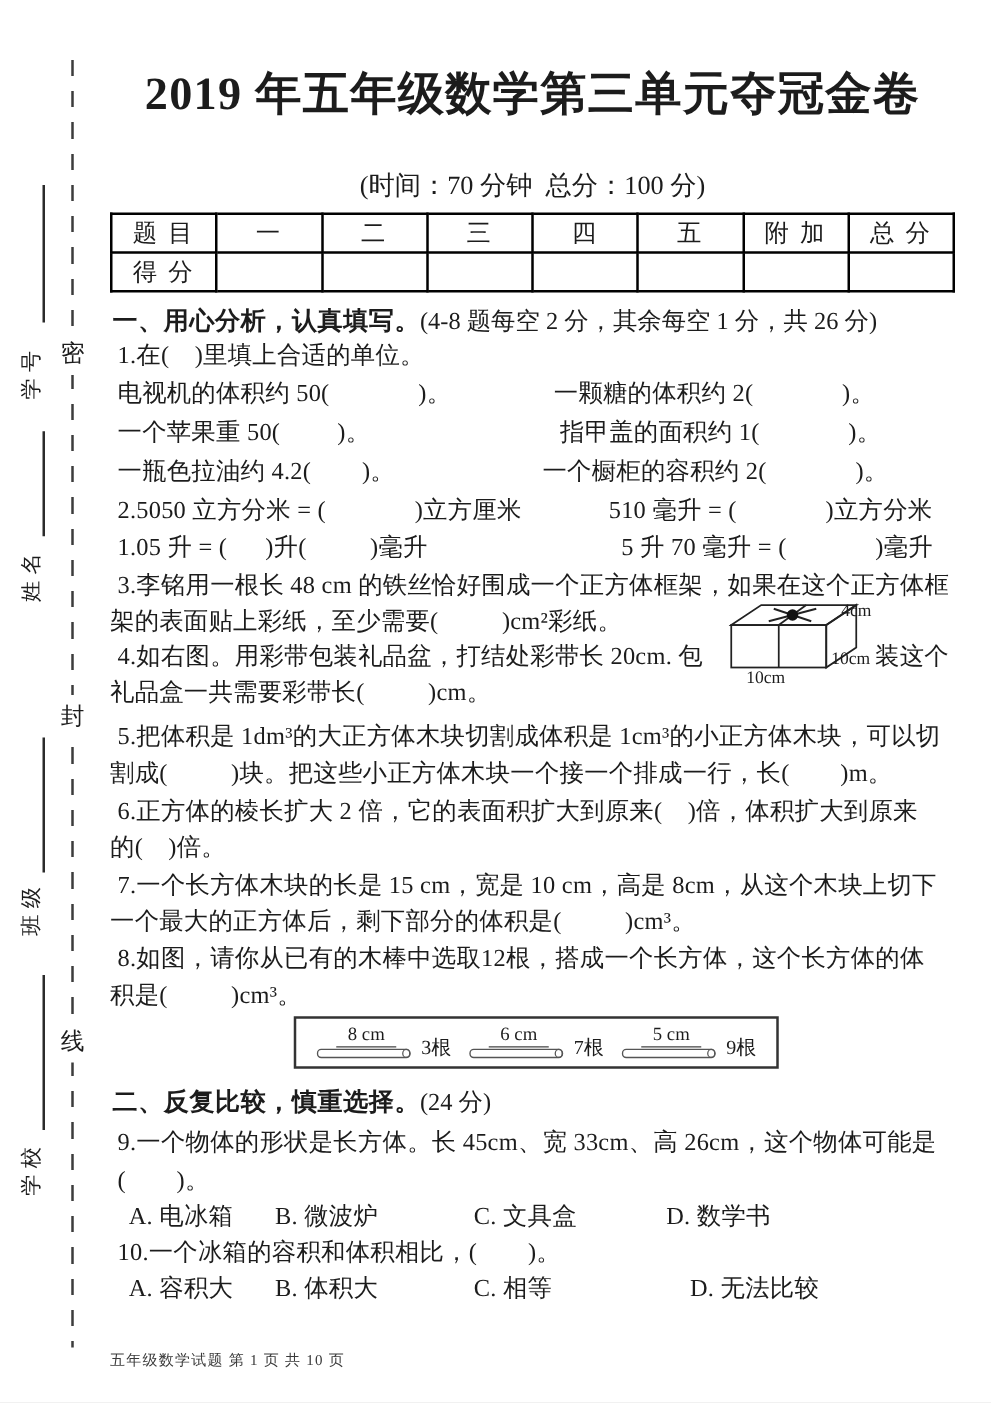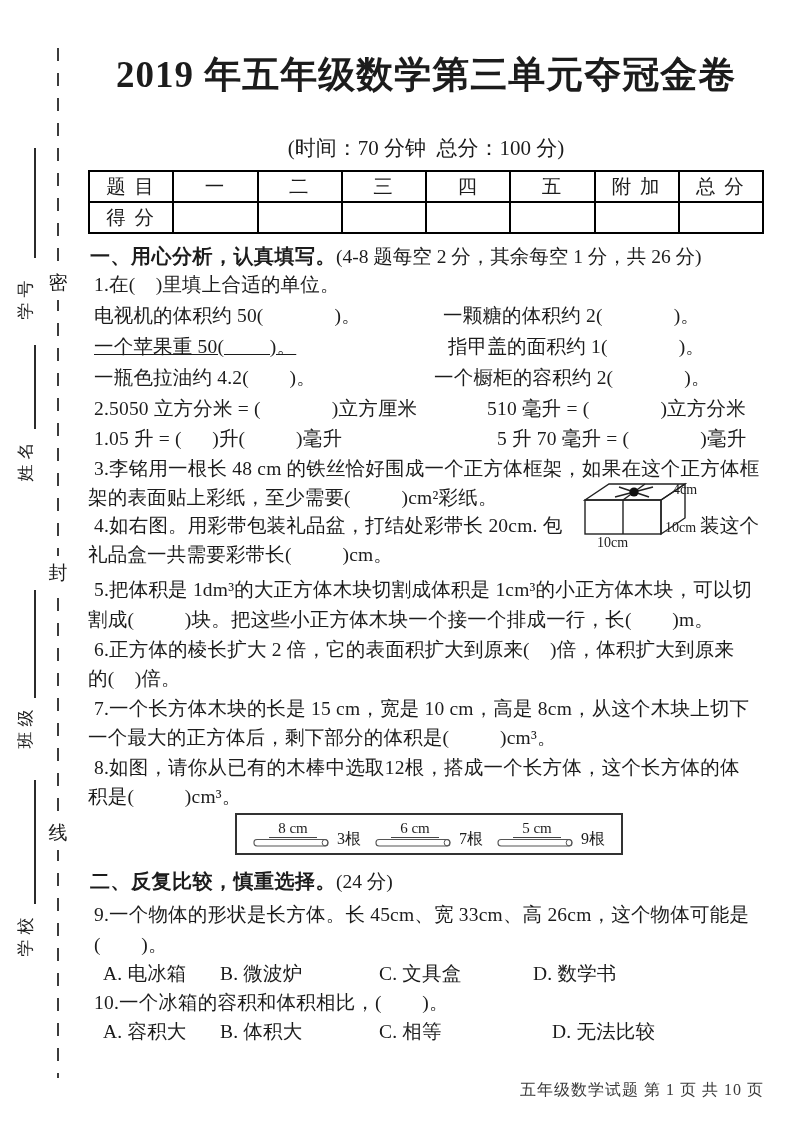--- a/index.html
+++ b/index.html
@@ -14,21 +14,21 @@
   .qstart { left:94px; }
   .title {
     position:absolute; left:88px; top:50px; width:676px; text-align:center;
     font-size:37px; font-weight:bold; letter-spacing:1px; white-space:nowrap;
   }
   .subtitle { position:absolute; left:88px; top:134px; width:676px; text-align:center; font-size:21px; white-space:pre; }
   .sec-head { position:absolute; left:90px; font-size:19.5px; white-space:pre; }
   .sec-bold { font-family:"Liberation Sans","DejaVu Sans",sans-serif; font-weight:bold; font-size:20px; letter-spacing:0.5px; }
   table.score { position:absolute; left:88px; top:170px; width:676px; border-collapse:collapse; table-layout:fixed; }
   table.score td { border:2px solid #000; height:29px; text-align:center; font-size:19.5px; padding:0; letter-spacing:2px; }
-  .footer { position:absolute; left:88px; top:1080px; width:676px; text-align:right; font-size:16px; color:#3a3a3a; letter-spacing:1px; }
+  .footer { position:absolute; left:88px; top:1080px; width:676px; text-align:left; font-size:12px; color:#3a3a3a; letter-spacing:1px; }
   
   .dash-line { position:absolute; left:57px; top:48px; width:2px; height:1030px;
     background:repeating-linear-gradient(to bottom,#3c3c3c 0 13px,transparent 13px 25px); }
   .seal-char { position:absolute; left:46px; width:24px; text-align:center; font-size:19px; background:#fff; padding:4px 0; }
   .mlabel { position:absolute; left:-10px; width:70px; text-align:center; transform:rotate(-90deg);
     font-size:17px; letter-spacing:5px; white-space:nowrap; }
   .wline { position:absolute; left:34px; width:2px; background:#2b2b2b; }
   
   .gift-fig { position:absolute; left:583px; top:482px; width:200px; height:76px;font-family:Liberation Serif, serif; }
   .fig-label { position:absolute; font-size:14px; white-space:nowrap; }
@@ -95,21 +95,21 @@
       <td></td>
     </tr>
   </tbody>
     </table>
 
   <div class="sec-head" style="top:243px;"><span class="sec-bold">一、用心分析，认真填写。</span><span>(4-8 题每空 2 分，其余每空 1 分，共 26 分)</span></div>
 
   <div class="line qstart" style="top:273px;">1.在(    )里填上合适的单位。</div>
   <div class="line qstart" style="top:304px;">电视机的体积约 50(              )。</div>
   <div class="line" style="left:443px;top:304px;">一颗糖的体积约 2(              )。</div>
-  <div class="line qstart" style="top:335px;text-decoration:underline;">一个苹果重 50(         )。</div>
+  <div class="line qstart" style="top:335px;">一个苹果重 50(         )。</div>
   <div class="line" style="left:448px;top:335px;">指甲盖的面积约 1(              )。</div>
   <div class="line qstart" style="top:366px;">一瓶色拉油约 4.2(        )。</div>
   <div class="line" style="left:434px;top:366px;">一个橱柜的容积约 2(              )。</div>
 
   <div class="line qstart" style="top:397px;">2.5050 立方分米 = (              )立方厘米</div>
   <div class="line" style="left:487px;top:397px;">510 毫升 = (              )立方分米</div>
   <div class="line qstart" style="top:427px;">1.05 升 = (      )升(          )毫升</div>
   <div class="line" style="left:497px;top:427px;">5 升 70 毫升 = (              )毫升</div>
 
   <div class="line qstart" style="top:457px;">3.李铭用一根长 48 cm 的铁丝恰好围成一个正方体框架，如果在这个正方体框</div>

